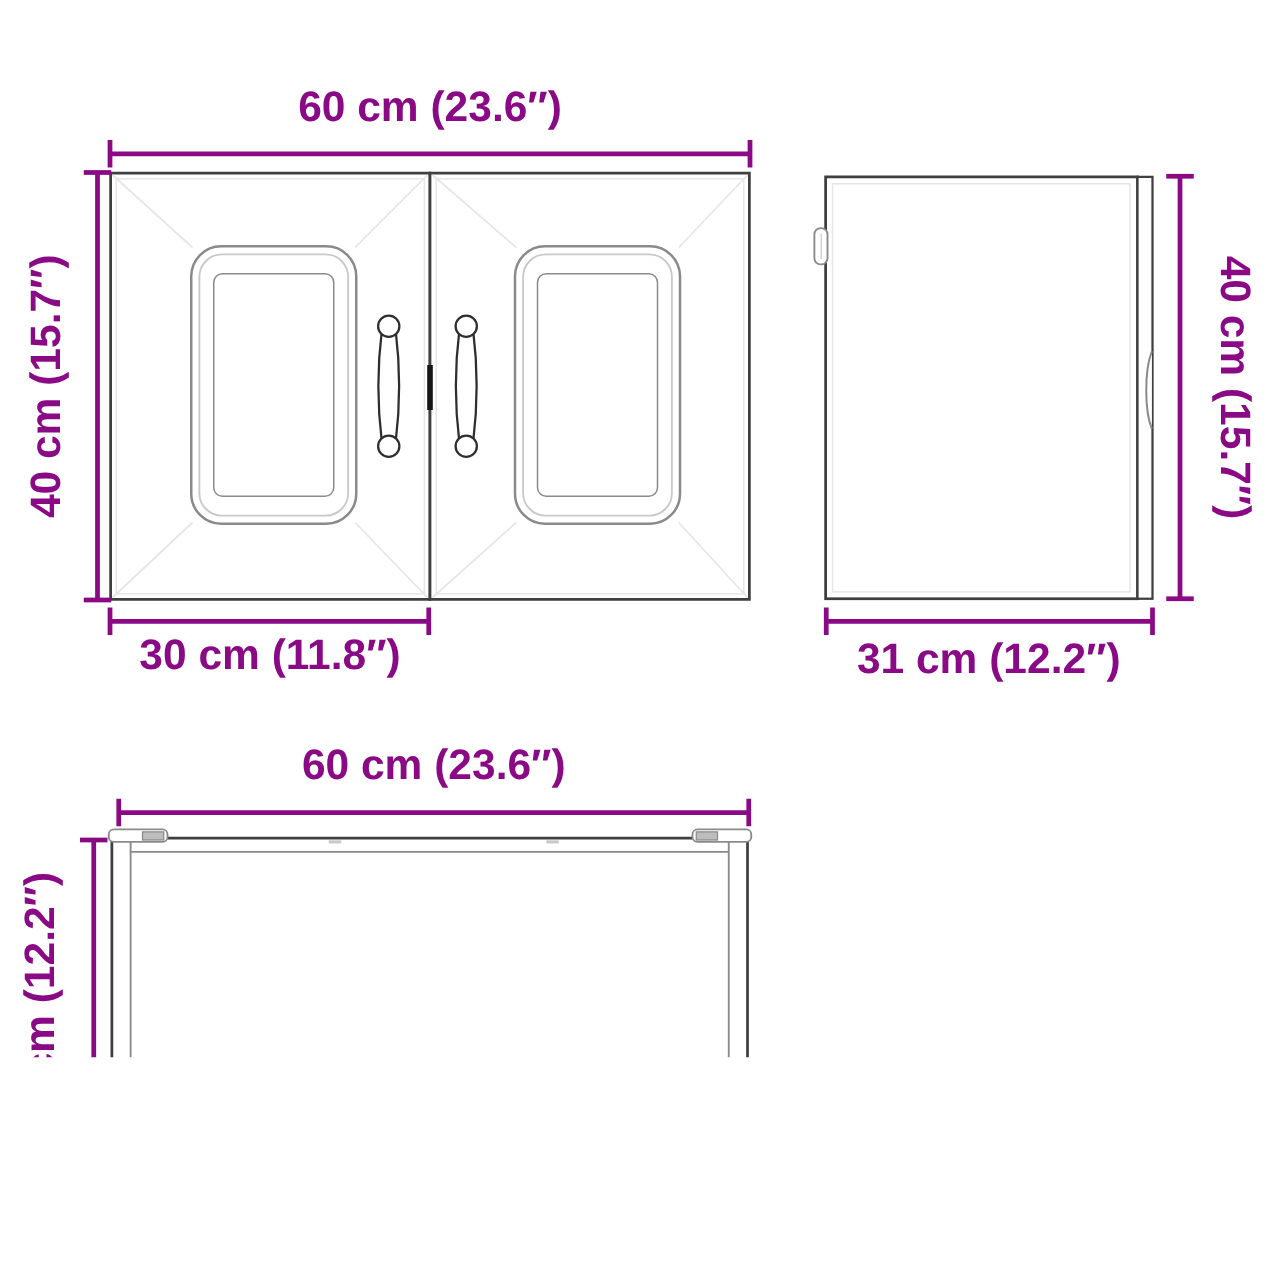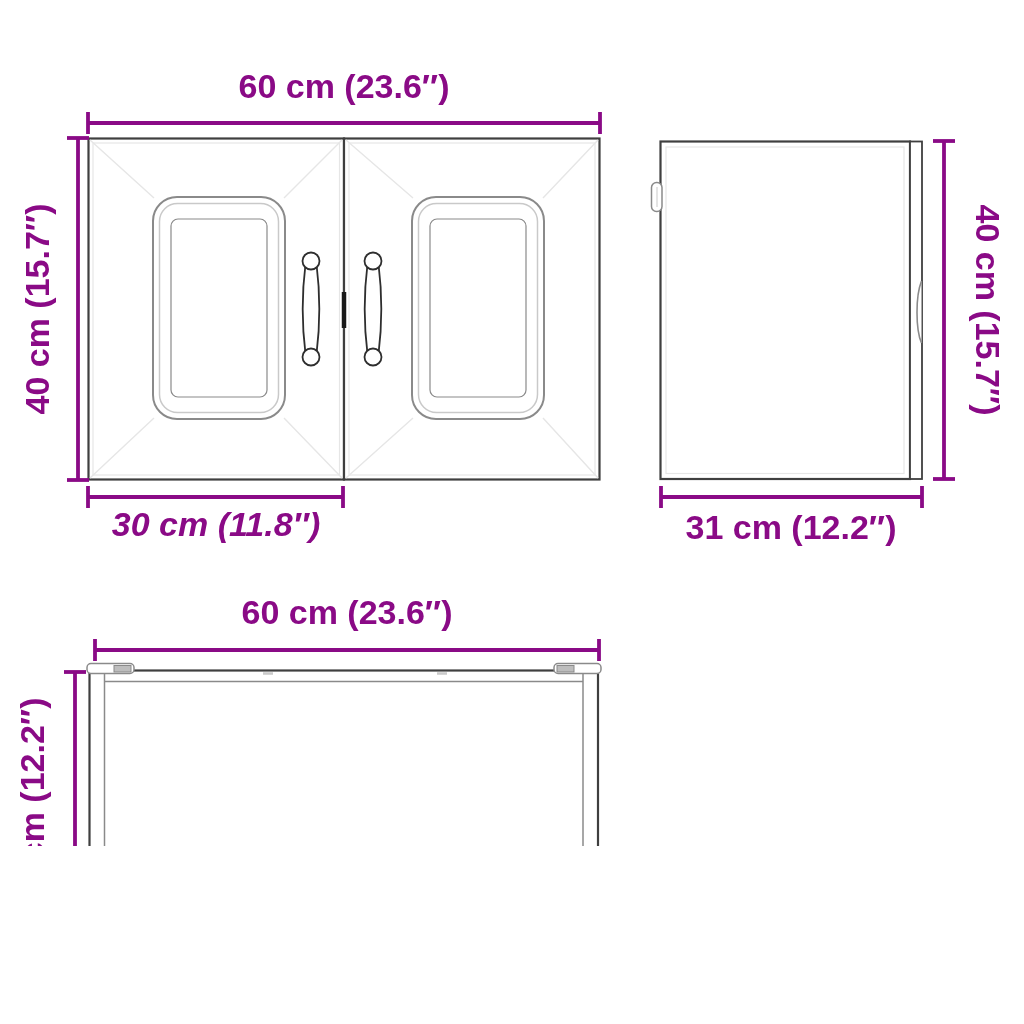--- a/index.html
+++ b/index.html
@@ -138,18 +138,18 @@
     </g>
     <g class="dim">
       <line x1="75" y1="672" x2="75" y2="935"></line>
       <line x1="64" y1="672" x2="86" y2="672"></line>
       <line x1="64" y1="935" x2="86" y2="935"></line>
     </g>
   </svg>
 
   <div class="dim-label ctr" style="left:344px;top:86px;">60 cm (23.6″)</div>
   <div class="dim-label rot-ccw" style="left:37px;top:309px;">40 cm (15.7″)</div>
-  <div class="dim-label ctr" style="left:216px;top:524px;font-style:italic;">30 cm (11.8″)</div>
+  <div class="dim-label ctr" style="left:216px;top:524px;">30 cm (11.8″)</div>
   <div class="dim-label rot-cw" style="left:988px;top:310px;">40 cm (15.7″)</div>
   <div class="dim-label ctr" style="left:791px;top:527px;">31 cm (12.2″)</div>
   <div class="dim-label ctr" style="left:347px;top:612px;">60 cm (23.6″)</div>
   <div class="dim-label rot-ccw" style="left:32px;top:803px;">31 cm (12.2″)</div>
 </div>
 
 </body></html>

